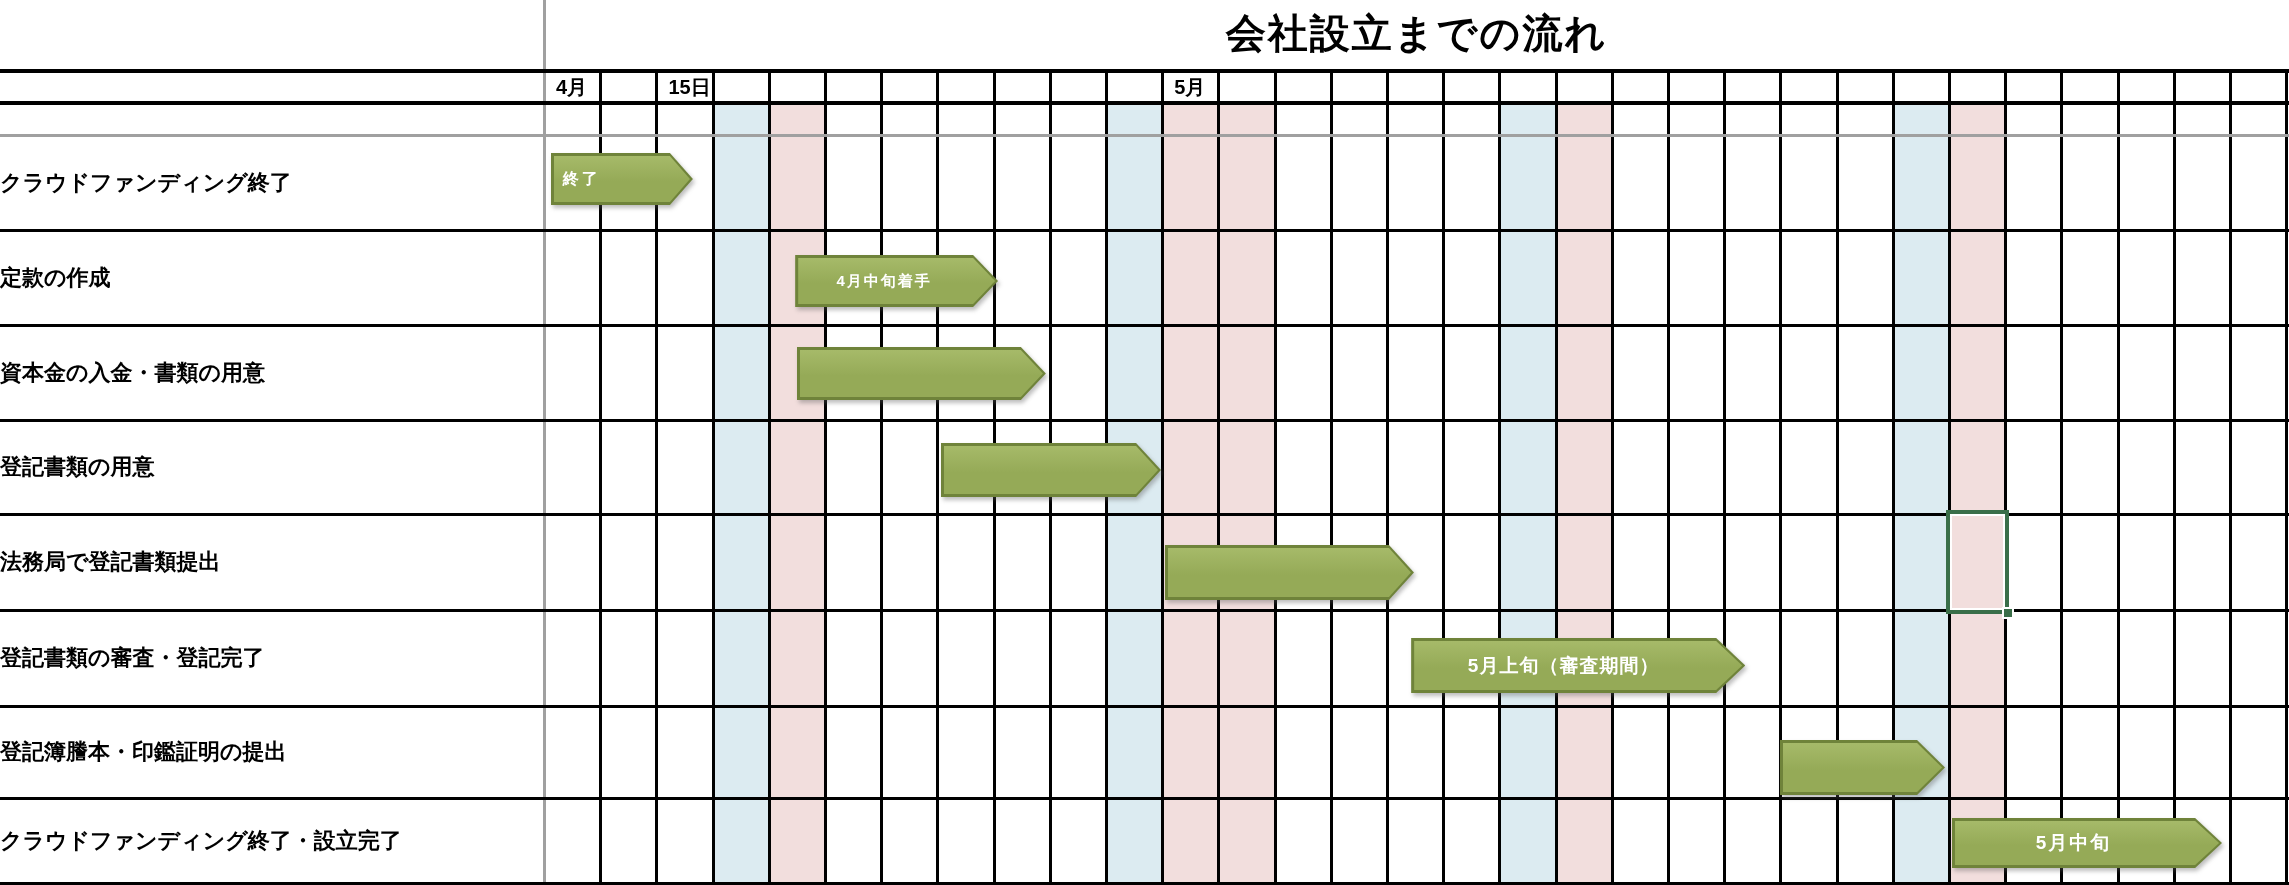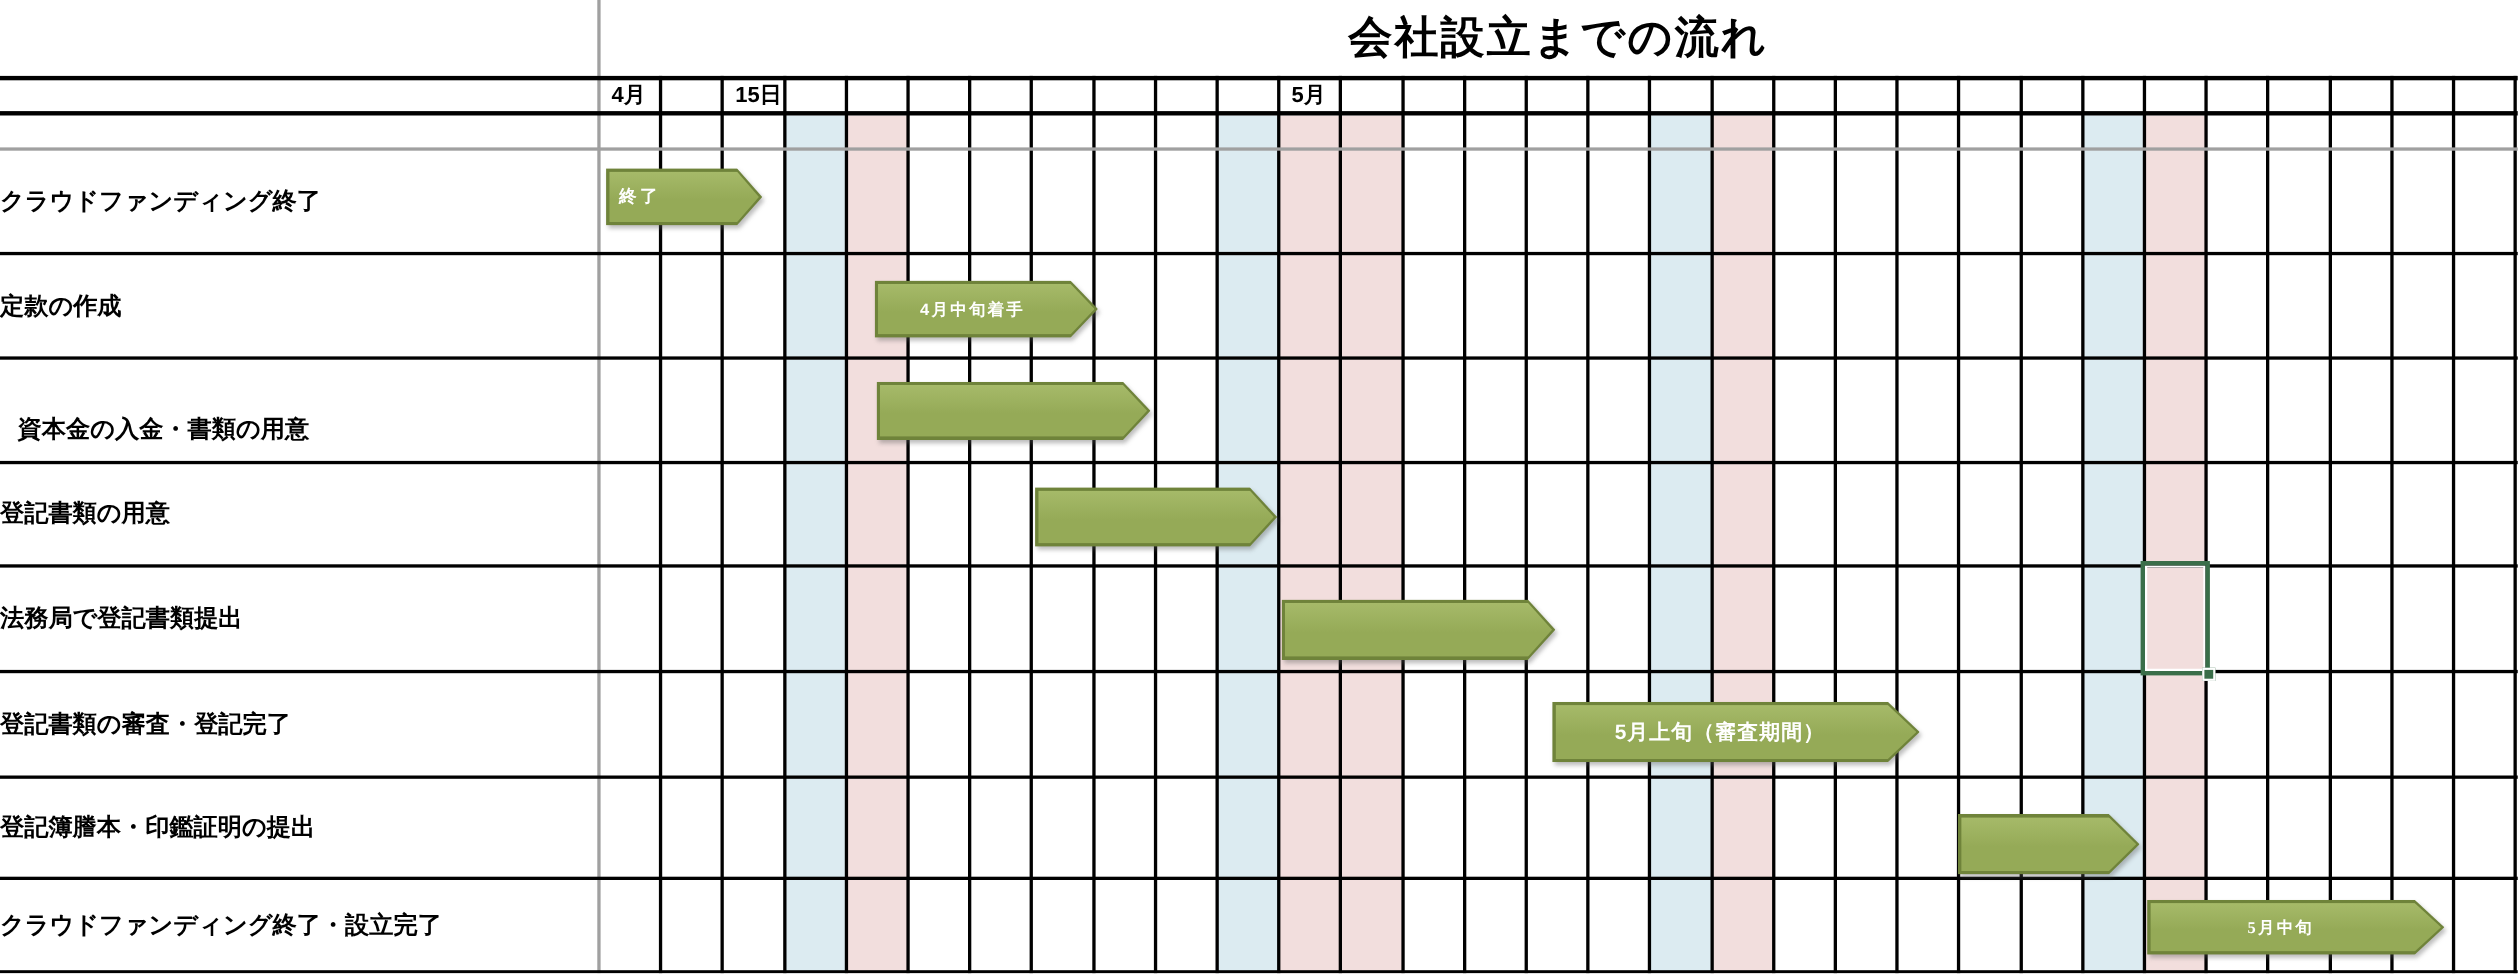--- a/index.html
+++ b/index.html
@@ -5,21 +5,21 @@
   html,body{margin:0;padding:0;background:#ffffff;}
   #stage{
     position:relative;width:2289px;height:885px;overflow:hidden;
     background:#ffffff;font-family:"Liberation Sans","DejaVu Sans",sans-serif;
   }
   .abs{position:absolute;}
   .hline{position:absolute;left:0;width:2289px;background:#000;}
   .vline{position:absolute;background:#000;}
   .shade{position:absolute;}
   .cell-label{
-    position:absolute;display:flex;align-items:flex-start;
+    position:absolute;display:flex;align-items:center;
     font-weight:bold;color:#000;white-space:nowrap;
   }
   .task-cell{
     position:absolute;left:0;width:544px;display:flex;
     align-items:center;
     font-weight:bold;font-size:22px;color:#000;white-space:nowrap;
   }
   .bar{position:absolute;filter:drop-shadow(2px 3px 2px rgba(90,90,90,0.40));}
   .bar-outer{position:absolute;inset:0;}
   .bar-inner{position:absolute;}
@@ -107,21 +107,21 @@
       </div>
       <div class="cell-label" style="left: 1174.2px; top: 73px; height: 28px; font-size: 20px;">
         <span>5月</span>
       </div>
       <div class="task-cell" style="top: 136px; height: 94px;">
         <span>クラウドファンディング終了</span>
       </div>
       <div class="task-cell" style="top: 230px; height: 95px;">
         <span>定款の作成</span>
       </div>
-      <div class="task-cell" style="top: 342px; height: 95px; margin-left: 16px;">
+      <div class="task-cell" style="top: 325px; height: 95px;">
         <span>資本金の入金・書類の用意</span>
       </div>
       <div class="task-cell" style="top: 420px; height: 94px;">
         <span>登記書類の用意</span>
       </div>
       <div class="task-cell" style="top: 514px; height: 96px;">
         <span>法務局で登記書類提出</span>
       </div>
       <div class="task-cell" style="top: 610px; height: 96px;">
         <span>登記書類の審査・登記完了</span>
@@ -176,21 +176,21 @@
       <div class="bar" style="left: 1779.84px; top: 740px; width: 165.228px; height: 55px;">
         <div class="bar-outer" style="background: rgb(111, 131, 58); clip-path: polygon(0px 0px, calc(100% - 28px) 0px, 100% 50%, calc(100% - 28px) 100%, 0px 100%);"></div>
         <div class="bar-inner" style="inset: 3px; background: linear-gradient(rgb(166, 186, 105), rgb(149, 170, 87) 55%); clip-path: polygon(0px 0px, calc(100% - 25px) 0px, 100% 50%, calc(100% - 25px) 100%, 0px 100%);"></div>
         <div class="bar-label" style="right: 28px; font-size: 15px; letter-spacing: 0px; justify-content: center; padding-left: 0px;">
           <span></span>
         </div>
       </div>
       <div class="bar" style="left: 1951.81px; top: 818px; width: 270.322px; height: 50px;">
         <div class="bar-outer" style="background: rgb(111, 131, 58); clip-path: polygon(0px 0px, calc(100% - 27px) 0px, 100% 50%, calc(100% - 27px) 100%, 0px 100%);"></div>
         <div class="bar-inner" style="inset: 3px; background: linear-gradient(rgb(166, 186, 105), rgb(149, 170, 87) 55%); clip-path: polygon(0px 0px, calc(100% - 24px) 0px, 100% 50%, calc(100% - 24px) 100%, 0px 100%);"></div>
-        <div class="bar-label" style="right: 27px; font-size: 15px; letter-spacing: 2px; justify-content: center; padding-left: 0px; font-family: Liberation Serif, serif;">
+        <div class="bar-label" style="right: 27px; font-size: 19px; letter-spacing: 2px; justify-content: center; padding-left: 0px;">
           <span>5月中旬</span>
         </div>
       </div>
     </div>
   <div id="selection" style="left: 1946px; top: 510px; width: 63.2px; height: 104px; border: 4px solid rgb(58, 110, 73); box-shadow: rgb(255, 255, 255) 0px 0px 0px 2px inset;">
     <div id="fill-handle" style="right: -9px; bottom: -9px; width: 12px; height: 12px; background: rgb(58, 110, 73); border: 2px solid rgb(255, 255, 255);"></div>
   </div>
 </div>
 
 </body></html>

